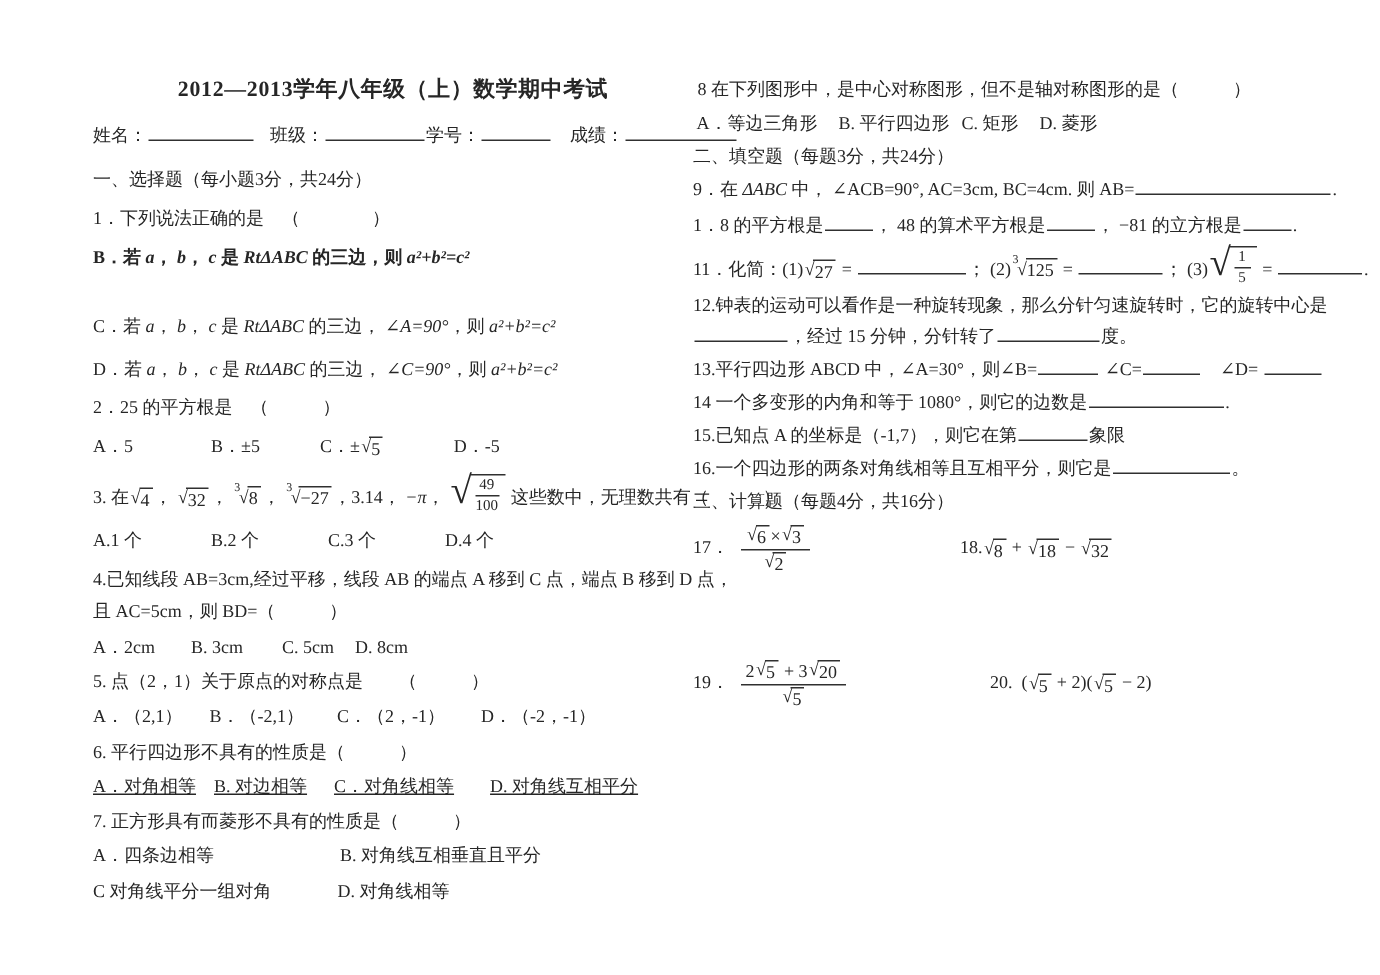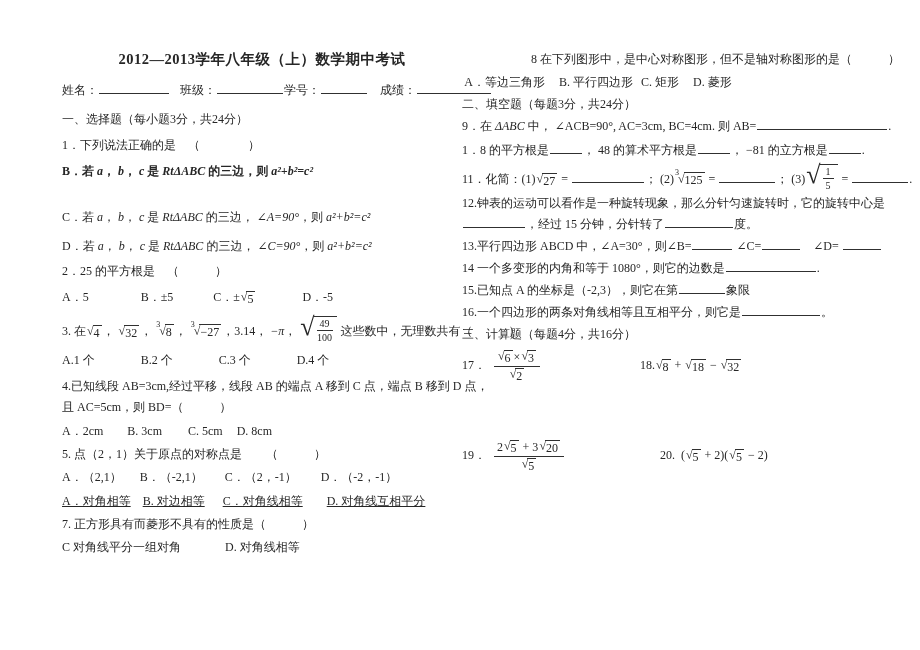--- a/index.html
+++ b/index.html
@@ -66,28 +66,30 @@
                 <span class="fnum">49</span>
                 <span class="fden">100</span>
               </span></span>
           </span><span class="t"> 这些数中，无理数共有（　　　）</span></div>
         <div class="line" style="margin-bottom: 7px;"><span class="t">A.1 个</span><span class="gap" style="width: 46px;"></span><span class="t">B.2 个</span><span class="gap" style="width: 46px;"></span><span class="t">C.3 个</span><span class="gap" style="width: 46px;"></span><span class="t">D.4 个</span></div>
         <div class="line" style="margin-bottom: 2px;"><span class="t">4.已知线段 AB=3cm,经过平移，线段 AB 的端点 A 移到 C 点，端点 B 移到 D 点，</span></div>
         <div class="line" style="margin-bottom: 5px;"><span class="t">且 AC=5cm，则 BD=（　　　）</span></div>
         <div class="line" style="margin-bottom: 4px;"><span class="t">A．2cm</span><span class="gap" style="width: 24px;"></span><span class="t">B. 3cm</span><span class="gap" style="width: 26px;"></span><span class="t">C. 5cm</span><span class="gap" style="width: 14px;"></span><span class="t">D. 8cm</span></div>
         <div class="line" style="margin-bottom: 4px;"><span class="t">5. 点（2，1）关于原点的对称点是　　（　　　）</span></div>
         <div class="line" style="margin-bottom: 5px;"><span class="t">A．（2,1）</span><span class="gap" style="width: 18px;"></span><span class="t">B．（-2,1）</span><span class="gap" style="width: 22px;"></span><span class="t">C．（2，-1）</span><span class="gap" style="width: 24px;"></span><span class="t">D．（-2，-1）</span></div>
+        <div class="line" style="margin-bottom: 4px;"><span class="t">6. 平行四边形不具有的性质是（　　　）</span></div>
         <div class="line" style="margin-bottom: 4px; text-decoration: underline;"><span class="t">A．对角相等</span><span class="gap" style="width: 12px;"></span><span class="t">B. 对边相等</span><span class="gap" style="width: 18px;"></span><span class="t">C．对角线相等</span><span class="gap" style="width: 24px;"></span><span class="t">D. 对角线互相平分</span></div>
         <div class="line" style="margin-bottom: 4px;"><span class="t">7. 正方形具有而菱形不具有的性质是（　　　）</span></div>
+        <div class="line" style="margin-bottom: 5px;"><span class="t">A．四条边相等</span><span class="gap" style="width: 84px;"></span><span class="t">B. 对角线互相垂直且平分</span></div>
         <div class="line" style="margin-bottom: 0px;"><span class="t">C 对角线平分一组对角</span><span class="gap" style="width: 44px;"></span><span class="t">D. 对角线相等</span></div>
       </div>
   </div>
   <div class="col" id="col-right">
     <div id="right-lines">
-        <div class="line" style="margin-bottom: 5px; text-align: right;"><span class="t"> 8 在下列图形中，是中心对称图形，但不是轴对称图形的是（　　　）</span></div>
+        <div class="line" style="margin-bottom: 5px;"><span class="t"> 8 在下列图形中，是中心对称图形，但不是轴对称图形的是（　　　）</span></div>
         <div class="line" style="margin-bottom: 4px;"><span class="t"> A．等边三角形</span><span class="gap" style="width: 14px;"></span><span class="t">B. 平行四边形</span><span class="gap" style="width: 8px;"></span><span class="t">C. 矩形</span><span class="gap" style="width: 14px;"></span><span class="t">D. 菱形</span></div>
         <div class="line" style="margin-bottom: 4px;"><span class="t">二、填空题（每题3分，共24分）</span></div>
         <div class="line" style="margin-bottom: 6px;"><span class="t">9．在 </span><span class="math">ΔABC</span><span class="t"> 中， ∠ACB=90°, AC=3cm, BC=4cm. 则 AB=</span><span class="blank" style="width: 130px;"></span><span class="t">.</span></div>
         <div class="line" style="margin-bottom: 5px;"><span class="t">1．8 的平方根是</span><span class="blank" style="width: 32px;"></span><span class="t">， 48 的算术平方根是</span><span class="blank" style="width: 32px;"></span><span class="t">， −81 的立方根是</span><span class="blank" style="width: 32px;"></span><span class="t">.</span></div>
         <div class="line" style="margin-bottom: 3px;"><span class="t">11．化简：(1)</span><span class="sqrt">
             <span class="sign">√</span>
             <span class="body">27</span>
           </span><span class="t"> = </span><span class="blank" style="width: 72px;"></span><span class="t">； (2)</span><span class="sqrt">
             <span class="sign"><sup class="idx">3</sup>√</span>
             <span class="body">125</span>
@@ -95,21 +97,21 @@
             <span class="sign big">√</span>
             <span class="body"><span class="frac">
                 <span class="fnum">1</span>
                 <span class="fden">5</span>
               </span></span>
           </span><span class="t"> = </span><span class="blank" style="width: 56px;"></span><span class="t">.</span></div>
         <div class="line" style="margin-bottom: 3px;"><span class="t">12.钟表的运动可以看作是一种旋转现象，那么分针匀速旋转时，它的旋转中心是</span></div>
         <div class="line" style="margin-bottom: 4px;"><span class="blank" style="width: 62px;"></span><span class="t">，经过 15 分钟，分针转了</span><span class="blank" style="width: 68px;"></span><span class="t">度。</span></div>
         <div class="line" style="margin-bottom: 4px;"><span class="t">13.平行四边形 ABCD 中，∠A=30°，则∠B=</span><span class="blank" style="width: 40px;"></span><span class="t"> ∠C=</span><span class="blank" style="width: 38px;"></span><span class="t">　∠D= </span><span class="blank" style="width: 38px;"></span></div>
         <div class="line" style="margin-bottom: 4px;"><span class="t">14 一个多变形的内角和等于 1080°，则它的边数是</span><span class="blank" style="width: 90px;"></span><span class="t">.</span></div>
-        <div class="line" style="margin-bottom: 4px;"><span class="t">15.已知点 A 的坐标是（-2,3），则它在第</span><span class="blank" style="width: 46px;"></span><span class="t">象限</span></div>
+        <div class="line" style="margin-bottom: 4px;"><span class="t">15.已知点 A 的坐标是（-1,7），则它在第</span><span class="blank" style="width: 46px;"></span><span class="t">象限</span></div>
         <div class="line" style="margin-bottom: 4px;"><span class="t">16.一个四边形的两条对角线相等且互相平分，则它是</span><span class="blank" style="width: 78px;"></span><span class="t">。</span></div>
         <div class="line" style="margin-bottom: 7px;"><span class="t">三、计算题（每题4分，共16分）</span></div>
         <div class="line" style="margin-bottom: 58px;"><span class="t">17．</span><span class="gap" style="width: 6px;"></span><span class="frac">
             <span class="fnum">
               <span class="sqrt">
                 <span class="sign">√</span>
                 <span class="body">6</span>
               </span>
               <span class="t">×</span>
               <span class="sqrt">

